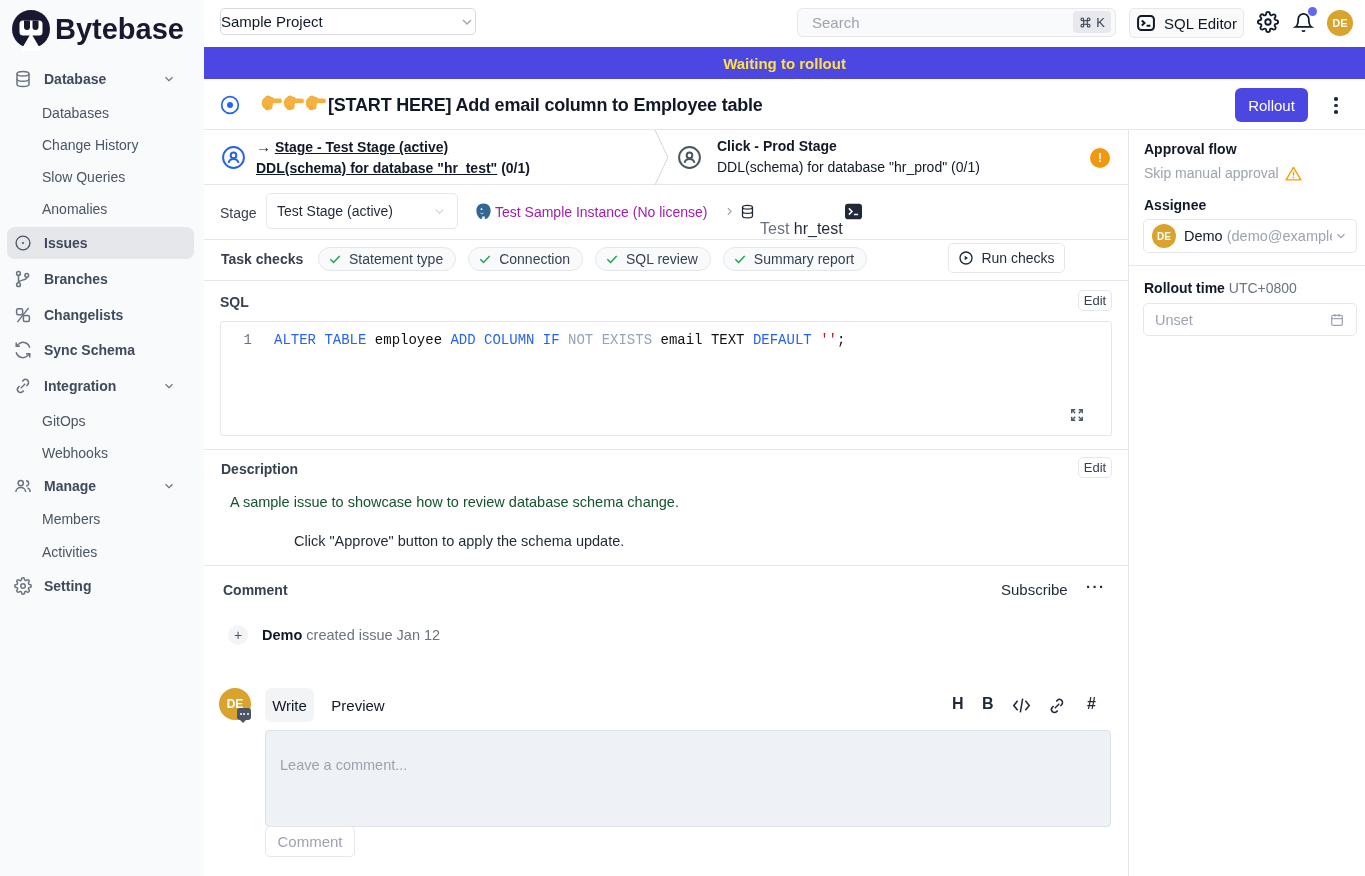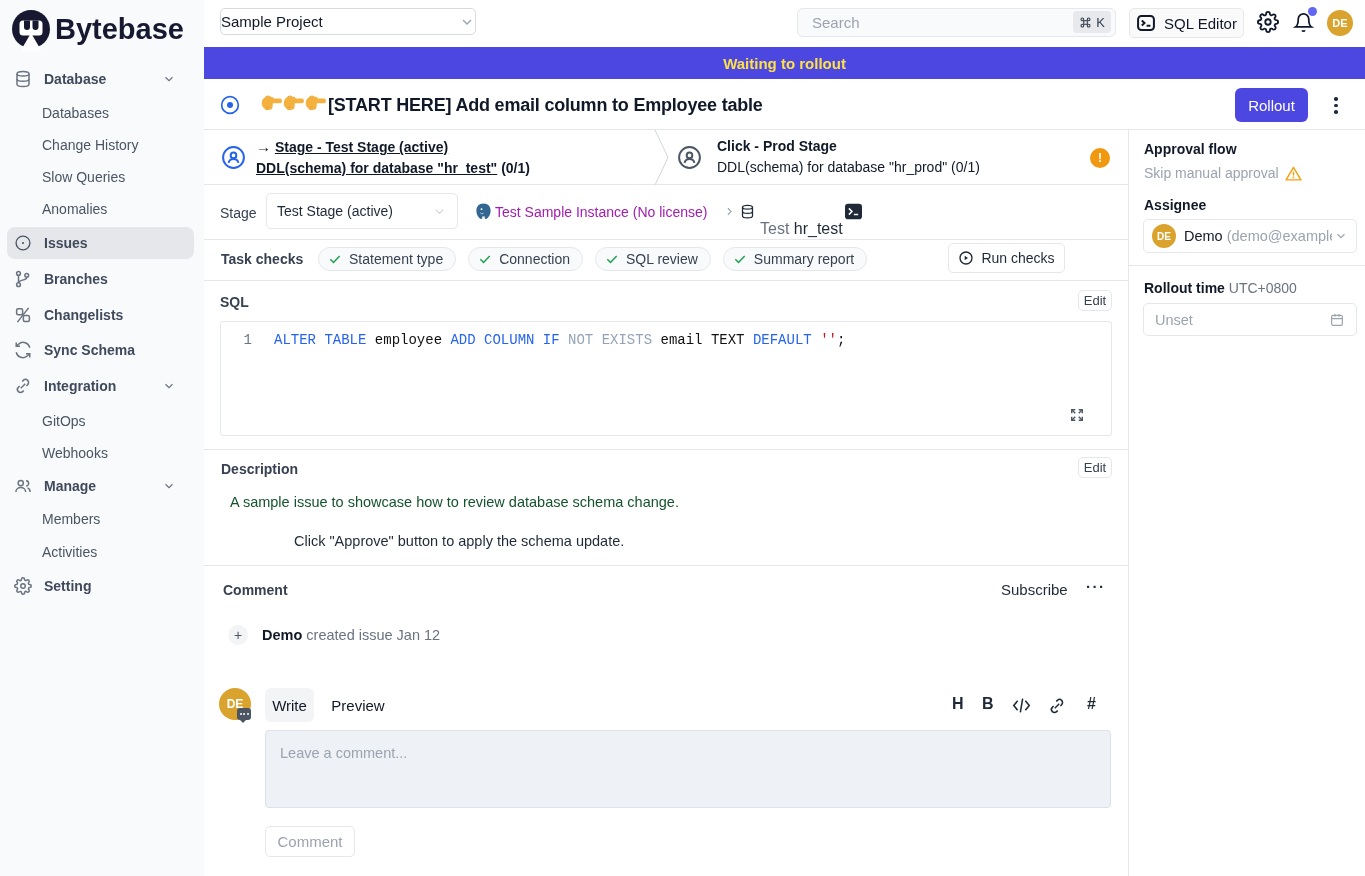--- a/index.html
+++ b/index.html
@@ -271,21 +271,21 @@
     <div class="abs" style="left:778px;top:565px;font-size:16px;font-weight:700;color:#1f2937">B</div>
     <svg class="abs" style="left:808px;top:567px" width="19" height="17" viewBox="0 0 24 22" fill="none" stroke="#1f2937" stroke-width="2">
         <path d="M7 5l-5 6 5 6M17 5l5 6-5 6M13.5 2l-3 18"></path>
       </svg>
     <svg class="abs" style="left:844px;top:567px" width="18" height="18" viewBox="0 0 24 24" fill="none" stroke="#1f2937" stroke-width="2">
         <path d="M9 15l6-6"></path>
         <path d="M11 6l1.5-1.5a4 4 0 0 1 5.7 5.7L16.5 12"></path>
         <path d="M13 18l-1.5 1.5a4 4 0 0 1-5.7-5.7L7.5 12"></path>
       </svg>
     <div class="abs" style="left:883px;top:565px;font-size:16px;font-weight:700;color:#1f2937">#</div>
-    <div class="abs" style="left:61px;top:600px;width:846px;height:78px;background:#eef1f5;border:1px solid #dde2e8;border-radius:4px;padding:14px 14px;font-size:14.5px;color:#9ca3af">Leave a comment...</div>
+    <div class="abs" style="left:61px;top:600px;width:846px;height:97px;background:#eef1f5;border:1px solid #dde2e8;border-radius:4px;padding:26px 14px;font-size:14.5px;color:#9ca3af">Leave a comment...</div>
     <div class="btn-outline" style="left:61px;top:696px;width:90px;height:31px;font-size:15px;color:#9ca3af">Comment</div>
   </div>
 
   <div id="rightcol" class="abs" style="left:924px;top:130px;width:237px;height:746px;border-left:1px solid #e5e7eb">
 
     <div class="abs" style="left:15px;top:11px;font-weight:700;font-size:14px;color:#111827">Approval flow</div>
     <div class="abs" style="left:15px;top:35px;font-size:14px;color:#9ca3af">Skip manual approval</div>
     <svg class="abs" style="left:156px;top:36px" width="17" height="15" viewBox="0 0 24 21" fill="none" stroke="#f59e0b" stroke-width="2">
         <path d="M12 2 L22.5 19.5 L1.5 19.5 Z" stroke-linejoin="round"></path>
         <path d="M12 8.5v4" stroke-linecap="round"></path>

